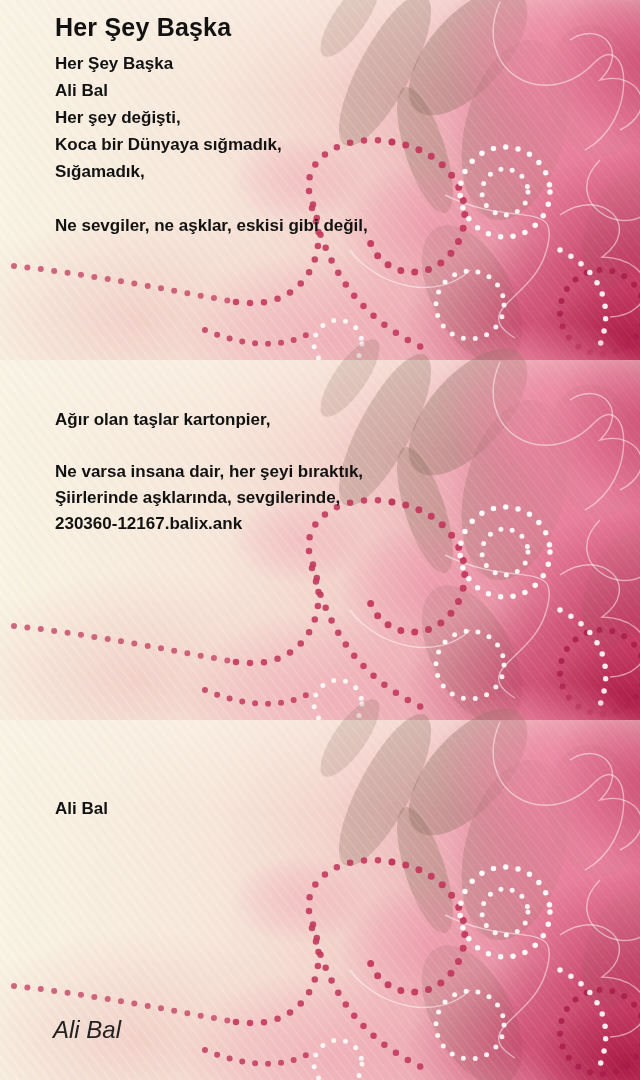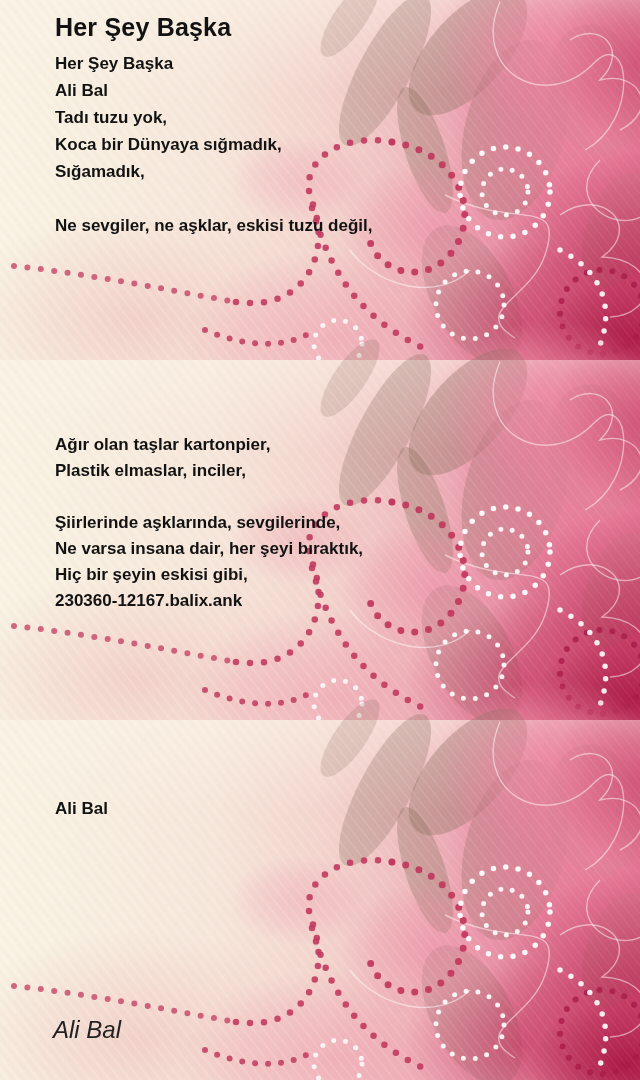--- a/index.html
+++ b/index.html
@@ -28,21 +28,21 @@
   }
   .stanza {
     position: absolute;
     left: 55px;
     font-size: 17px;
     font-weight: bold;
     color: var(--text-color, #121212);
     white-space: nowrap;
   }
   .stanza-1 { top: 50px;  line-height: 27px; }
-  .stanza-2 { top: 432px; line-height: 26px; }
+  .stanza-2 { top: 407px; line-height: 26px; }
   .author-line {
     position: absolute;
     left: 55px; top: 799px;
     font-size: 17px;
     font-weight: bold;
     color: var(--text-color, #121212);
   }
   .footer-signature {
     position: absolute;
     left: 53px; top: 1016px;
@@ -161,34 +161,32 @@
     <use href="#tileG"></use>
     <use href="#tileG" transform="translate(0,360)"></use>
     <use href="#tileG" transform="translate(0,720)"></use>
   </svg>
 
   <h1 class="poem-title">Her Şey Başka</h1>
 
   <div class="stanza stanza-1">
       <div>Her Şey Başka</div>
       <div>Ali Bal</div>
-      <div>Tadı tuzu yok,</div>
+      <div>Her şey değişti,</div>
       <div>Koca bir Dünyaya sığmadık,</div>
       <div>Sığamadık,</div>
       <div>&nbsp;</div>
-      <div>Ne sevgiler, ne aşklar, eskisi tuzu değil,</div>
+      <div>Ne sevgiler, ne aşklar, eskisi gibi değil,</div>
     </div>
 
   <div class="stanza stanza-2">
       <div>Ağır olan taşlar kartonpier,</div>
-      <div>Plastik elmaslar, inciler,</div>
       <div>&nbsp;</div>
+      <div>Ne varsa insana dair, her şeyi bıraktık,</div>
       <div>Şiirlerinde aşklarında, sevgilerinde,</div>
-      <div>Ne varsa insana dair, her şeyi bıraktık,</div>
-      <div>Hiç bir şeyin eskisi gibi,</div>
       <div>230360-12167.balix.ank</div>
     </div>
 
   <div class="author-line">Ali Bal</div>
 
   <div class="footer-signature">Ali Bal</div>
 
 </div>
 
 </body></html>

